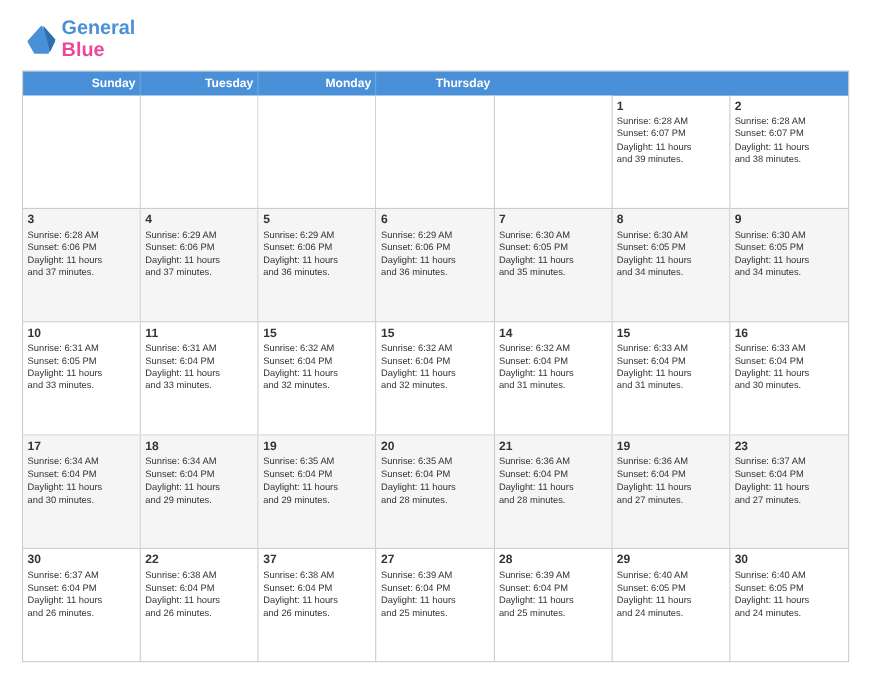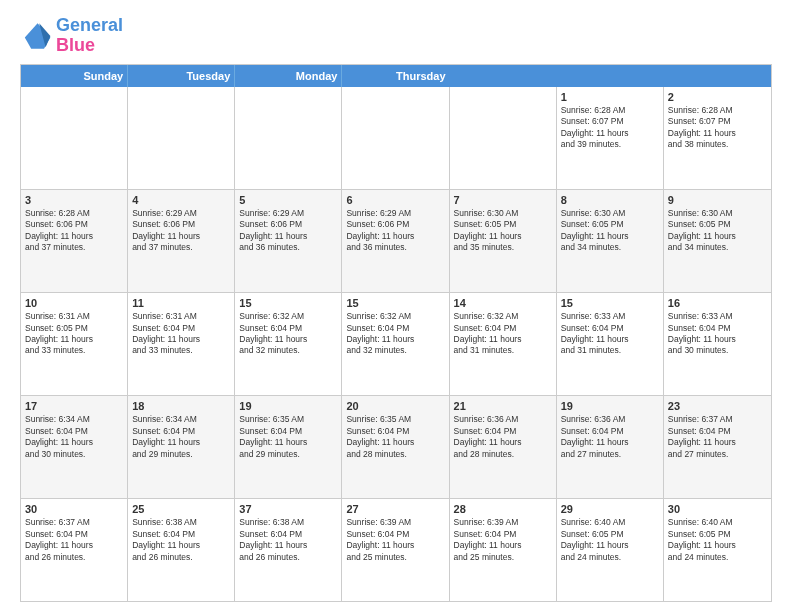--- a/index.html
+++ b/index.html
@@ -329,21 +329,21 @@
         </div>
         <div class="cal-row">
           <div class="cal-cell">
             <span class="day-num">30</span>
             <div class="cell-info" style="white-space: pre-line;">Sunrise: 6:37 AM
 Sunset: 6:04 PM
 Daylight: 11 hours
 and 26 minutes.</div>
           </div>
           <div class="cal-cell">
-            <span class="day-num">25</span>
+            <span class="day-num">22</span>
             <div class="cell-info" style="white-space: pre-line;">Sunrise: 6:38 AM
 Sunset: 6:04 PM
 Daylight: 11 hours
 and 26 minutes.</div>
           </div>
           <div class="cal-cell">
             <span class="day-num">37</span>
             <div class="cell-info" style="white-space: pre-line;">Sunrise: 6:38 AM
 Sunset: 6:04 PM
 Daylight: 11 hours

